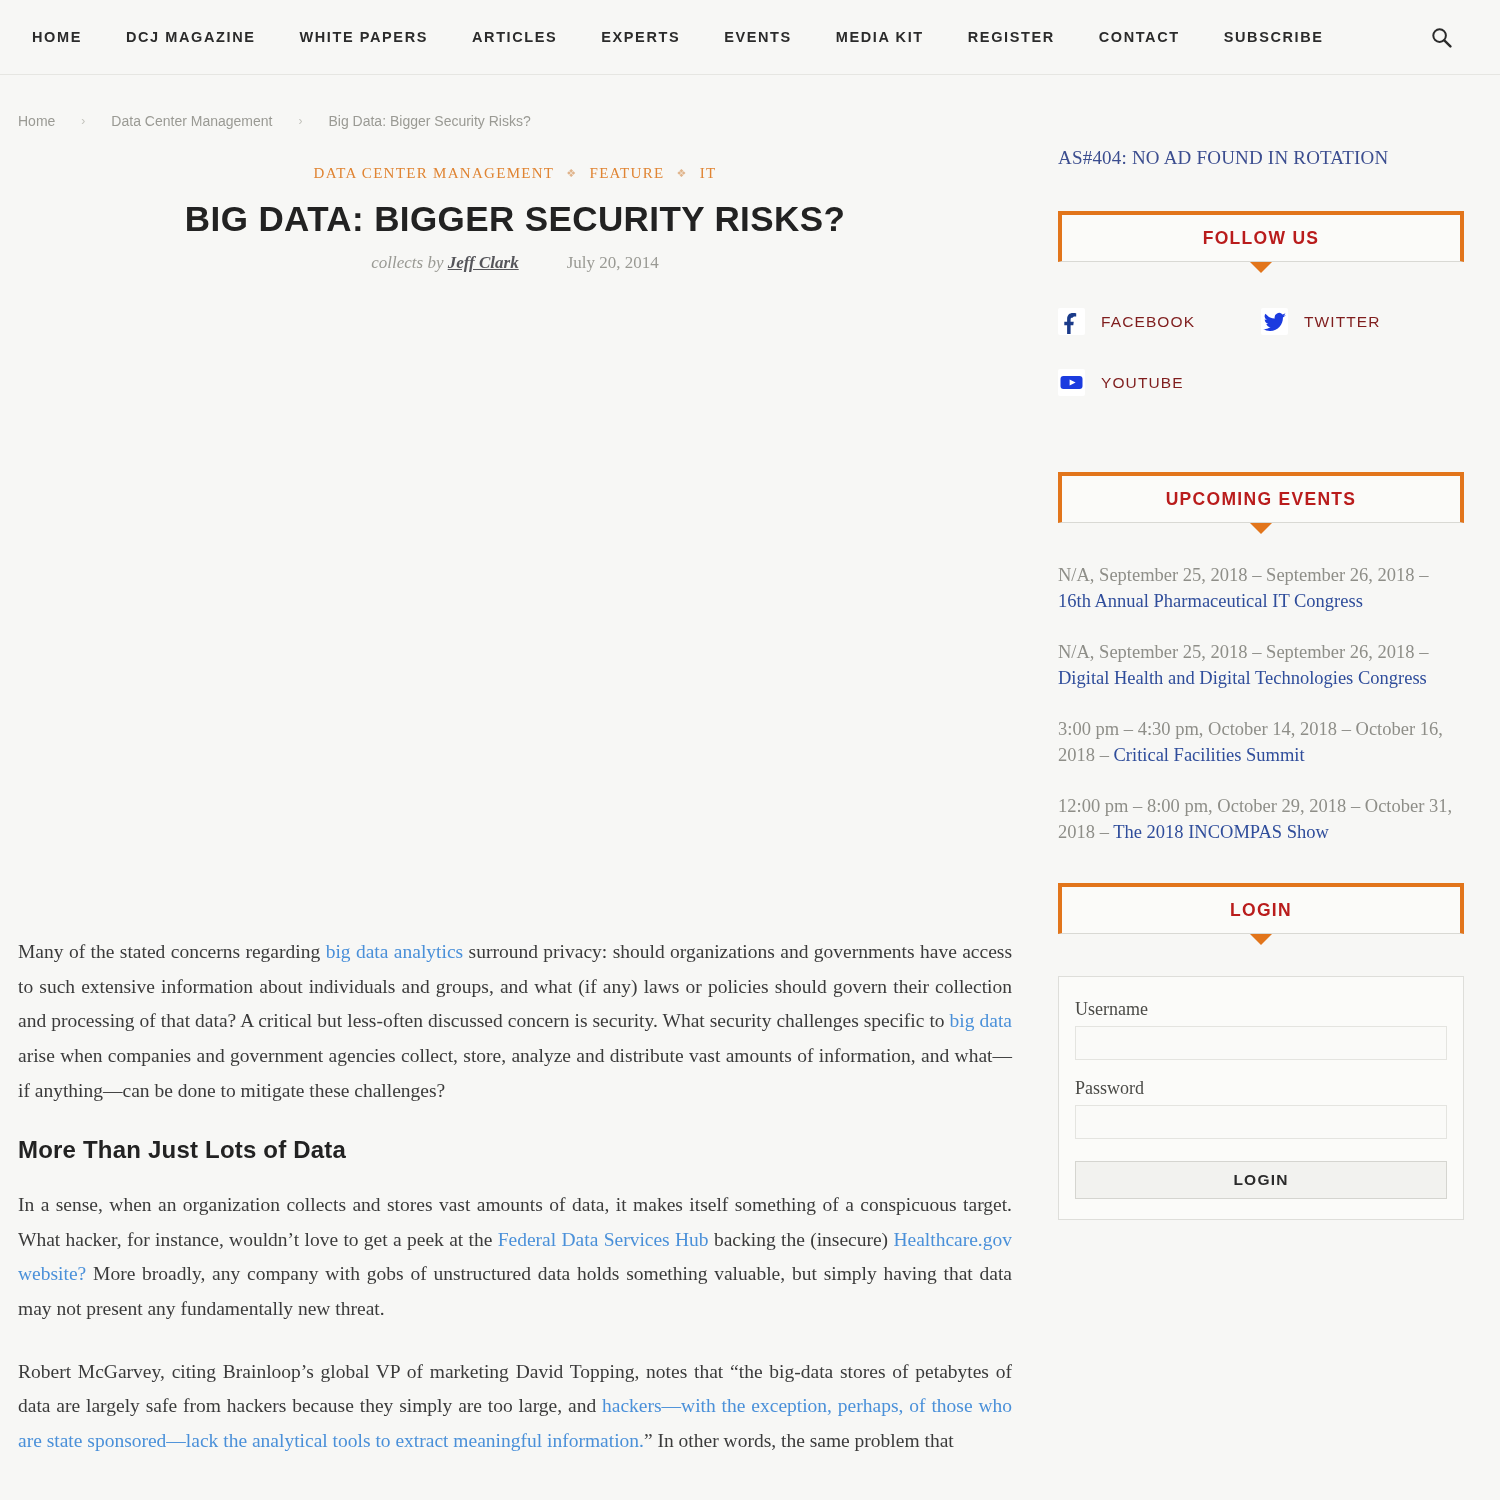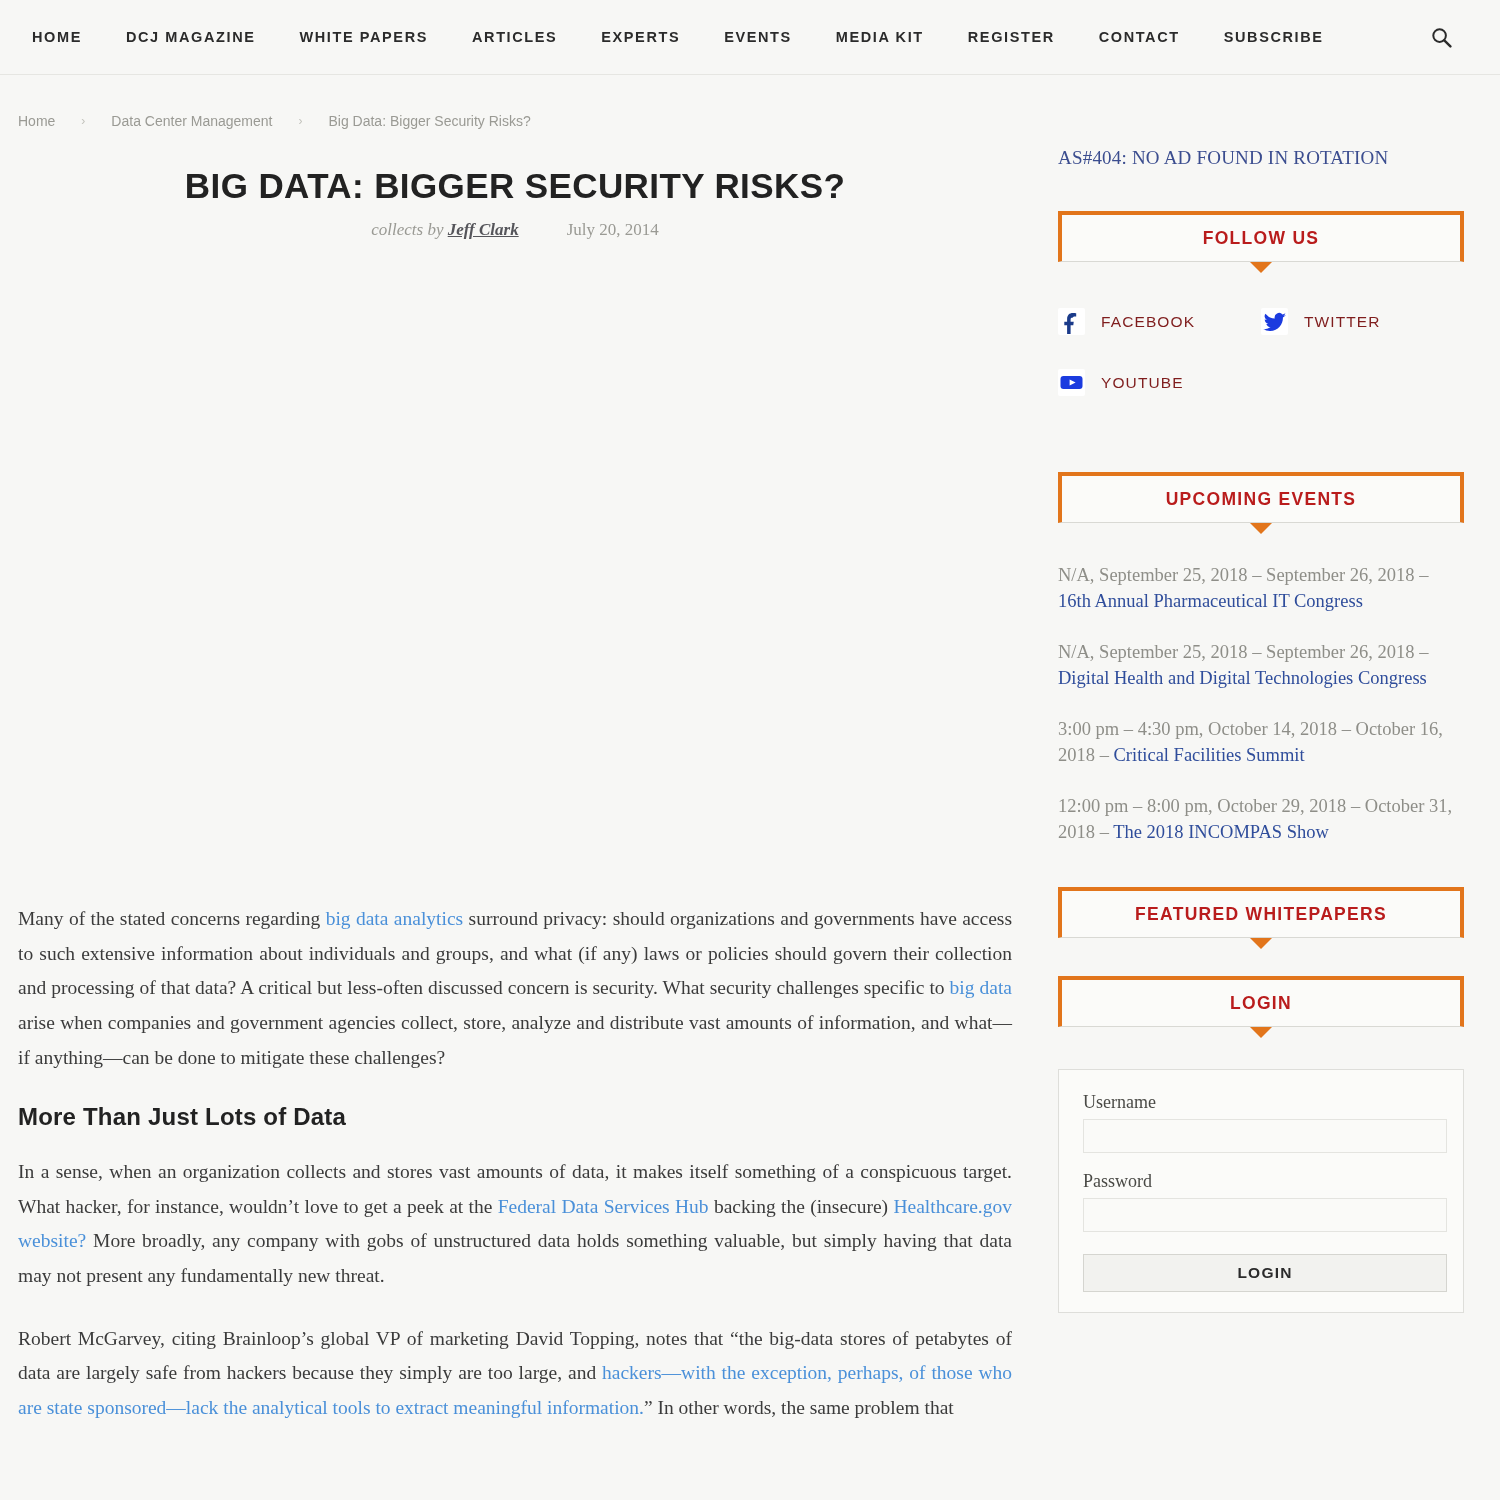--- a/index.html
+++ b/index.html
@@ -233,21 +233,21 @@
     margin-bottom: 26px;
   }
   .event:last-child { margin-bottom: 0; }
   .event .elink { color: #2f4d9b; cursor: pointer; }
 
   
   .login-box {
     margin: 42px 16px 0 16px;
     border: 1px solid #dededa;
     background: #fbfbf9;
-    padding: 22px 16px 20px 24px;
+    padding: 22px 16px 20px 16px;
   }
   .field-label {
     font-size: 18px;
     color: #4a4a46;
     margin-bottom: 6px;
   }
   .field-input {
     width: 100%;
     height: 34px;
     border: 1px solid #e4e4e0;
@@ -303,20 +303,21 @@
     <span class="crumb">Data Center Management</span>
     <span class="crumb-sep">›</span>
     <span class="crumb current">Big Data: Bigger Security Risks?</span>
   </div>
 
 <div class="page">
 
   <div class="main-col">
 
     <div class="article-head">
+      <div class="cats" id="cats"><span class="cat">DATA CENTER MANAGEMENT</span><span class="dot">❖</span><span class="cat">FEATURE</span><span class="dot">❖</span><span class="cat">IT</span></div>
       <h1 class="article-title">BIG DATA: BIGGER SECURITY RISKS?</h1>
       <div class="byline">
         <div>
           <span class="written">collects by</span>
           <span class="author">Jeff Clark</span>
         </div>
         <span class="date">July 20, 2014</span>
       </div>
     </div>
 
@@ -381,28 +382,20 @@
         <div class="widget-arrow"></div>
       </div>
       <div class="events" id="events">
           <div class="event"><span>N/A, September 25, 2018 – September 26, 2018 – </span><a class="elink">16th Annual Pharmaceutical IT Congress</a></div>
           <div class="event"><span>N/A, September 25, 2018 – September 26, 2018 – </span><a class="elink">Digital Health and Digital Technologies Congress</a></div>
           <div class="event"><span>3:00 pm – 4:30 pm, October 14, 2018 – October 16, 2018 – </span><a class="elink">Critical Facilities Summit</a></div>
           <div class="event"><span>12:00 pm – 8:00 pm, October 29, 2018 – October 31, 2018 – </span><a class="elink">The 2018 INCOMPAS Show</a></div>
         </div>
     </div>
 
-    <div class="widget">
-      <div class="widget-head-wrap">
-        <div class="widget-head">
-          <span class="t">FEATURED WHITEPAPERS</span>
-        </div>
-        <div class="widget-arrow"></div>
-      </div>
-    </div>
 
     <div class="widget" style="margin-top:38px;">
       <div class="widget-head-wrap">
         <div class="widget-head">
           <span class="t">LOGIN</span>
         </div>
         <div class="widget-arrow"></div>
       </div>
       <div class="login-box">
         <div class="field-label">Username</div>

